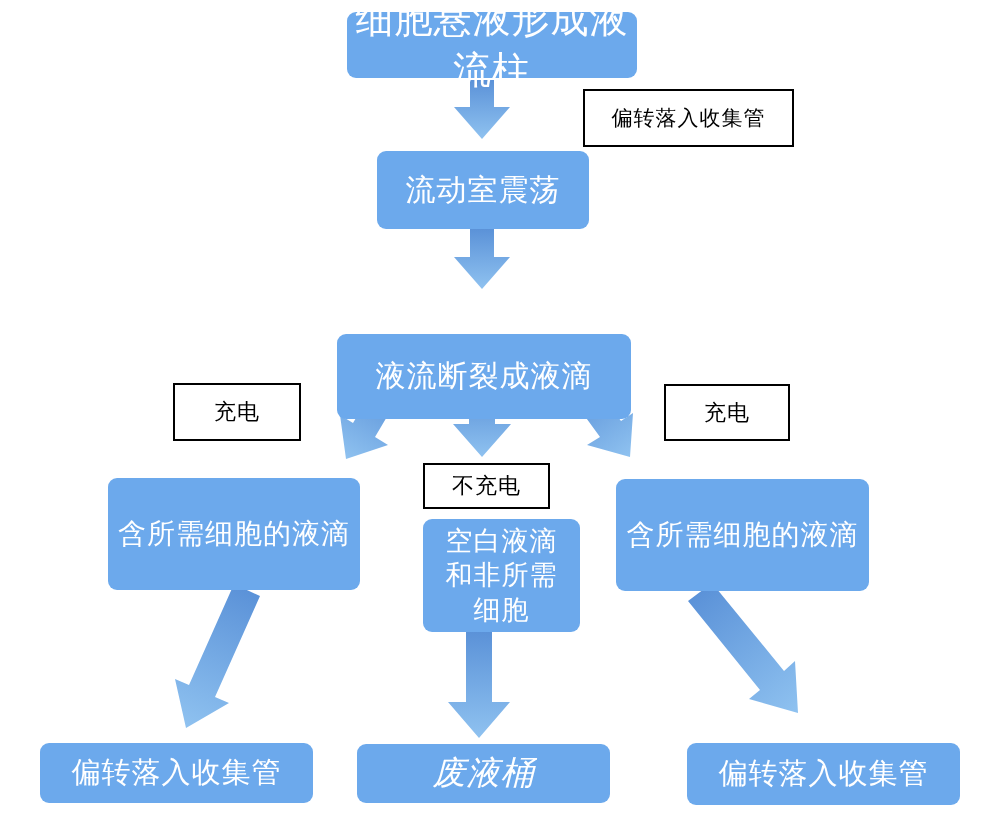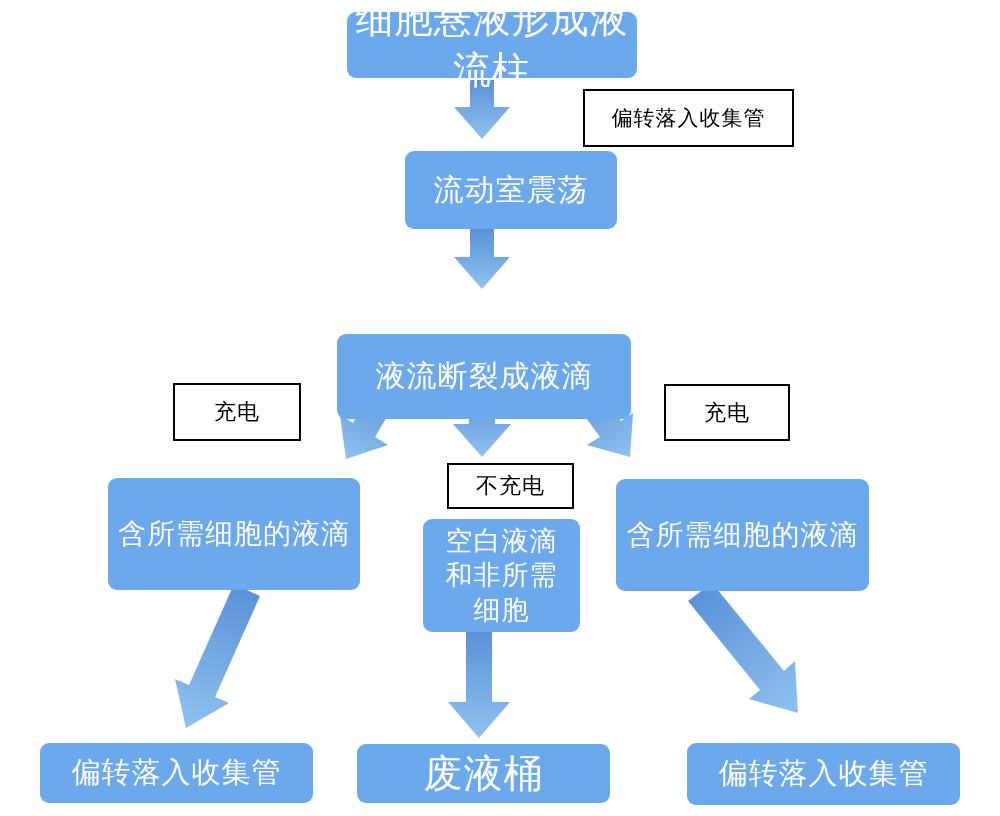--- a/index.html
+++ b/index.html
@@ -36,33 +36,33 @@
     border: 2px solid var(--label-border, #000000);
     color: var(--label-text, #000000);
     display: flex; align-items: center; justify-content: center;
     text-align: center;
     z-index: 2;
     letter-spacing: 1px;
   }
 
   
   #n-stream        { left: 347px; top: 12px;  width: 290px; height: 66px;  font-size: 38px; }
-  #n-chamber       { left: 377px; top: 151px; width: 212px; height: 78px;  font-size: 30px; margin-left: 28px; }
+  #n-chamber       { left: 377px; top: 151px; width: 212px; height: 78px;  font-size: 30px; }
   #n-breakup       { left: 337px; top: 303px; width: 294px; height: 85px;  font-size: 30px; margin-top: 31px; }
   #n-left-droplet  { left: 108px; top: 478px; width: 252px; height: 112px; font-size: 28px; }
   #n-center-droplet{ left: 403px; top: 519px; width: 157px; height: 113px; font-size: 27px; }
   #n-right-droplet { left: 616px; top: 479px; width: 253px; height: 112px; font-size: 28px; }
   #n-left-collect  { left: 40px;  top: 743px; width: 273px; height: 60px;  font-size: 29px; }
-  #n-waste         { left: 357px; top: 744px; width: 253px; height: 59px;  font-size: 39px; }
+  #n-waste         { left: 357px; top: 744px; width: 253px; height: 59px;  font-size: 33px; font-style: italic; }
   #n-right-collect { left: 687px; top: 743px; width: 273px; height: 62px;  font-size: 29px; }
 
   
   #l-vibration    { left: 583px; top: 89px;  width: 207px; height: 54px; font-size: 21px; }
   #l-charge-left  { left: 173px; top: 383px; width: 124px; height: 54px; font-size: 22px; }
-  #l-no-charge    { left: 447px; top: 463px; width: 123px; height: 42px; font-size: 22px; }
+  #l-no-charge    { left: 423px; top: 463px; width: 123px; height: 42px; font-size: 22px; }
   #l-charge-right { left: 664px; top: 384px; width: 122px; height: 53px; font-size: 22px; }
 </style>
 </head>
 <body>
 
 <svg id="arrow-layer" viewBox="0 0 1000 816" xmlns="http://www.w3.org/2000/svg">
   <defs>
     <linearGradient id="g1" gradientUnits="userSpaceOnUse" x1="482" y1="80" x2="482" y2="139">
         <stop offset="0" class="gs"></stop>
         <stop offset="1" class="ge"></stop>

